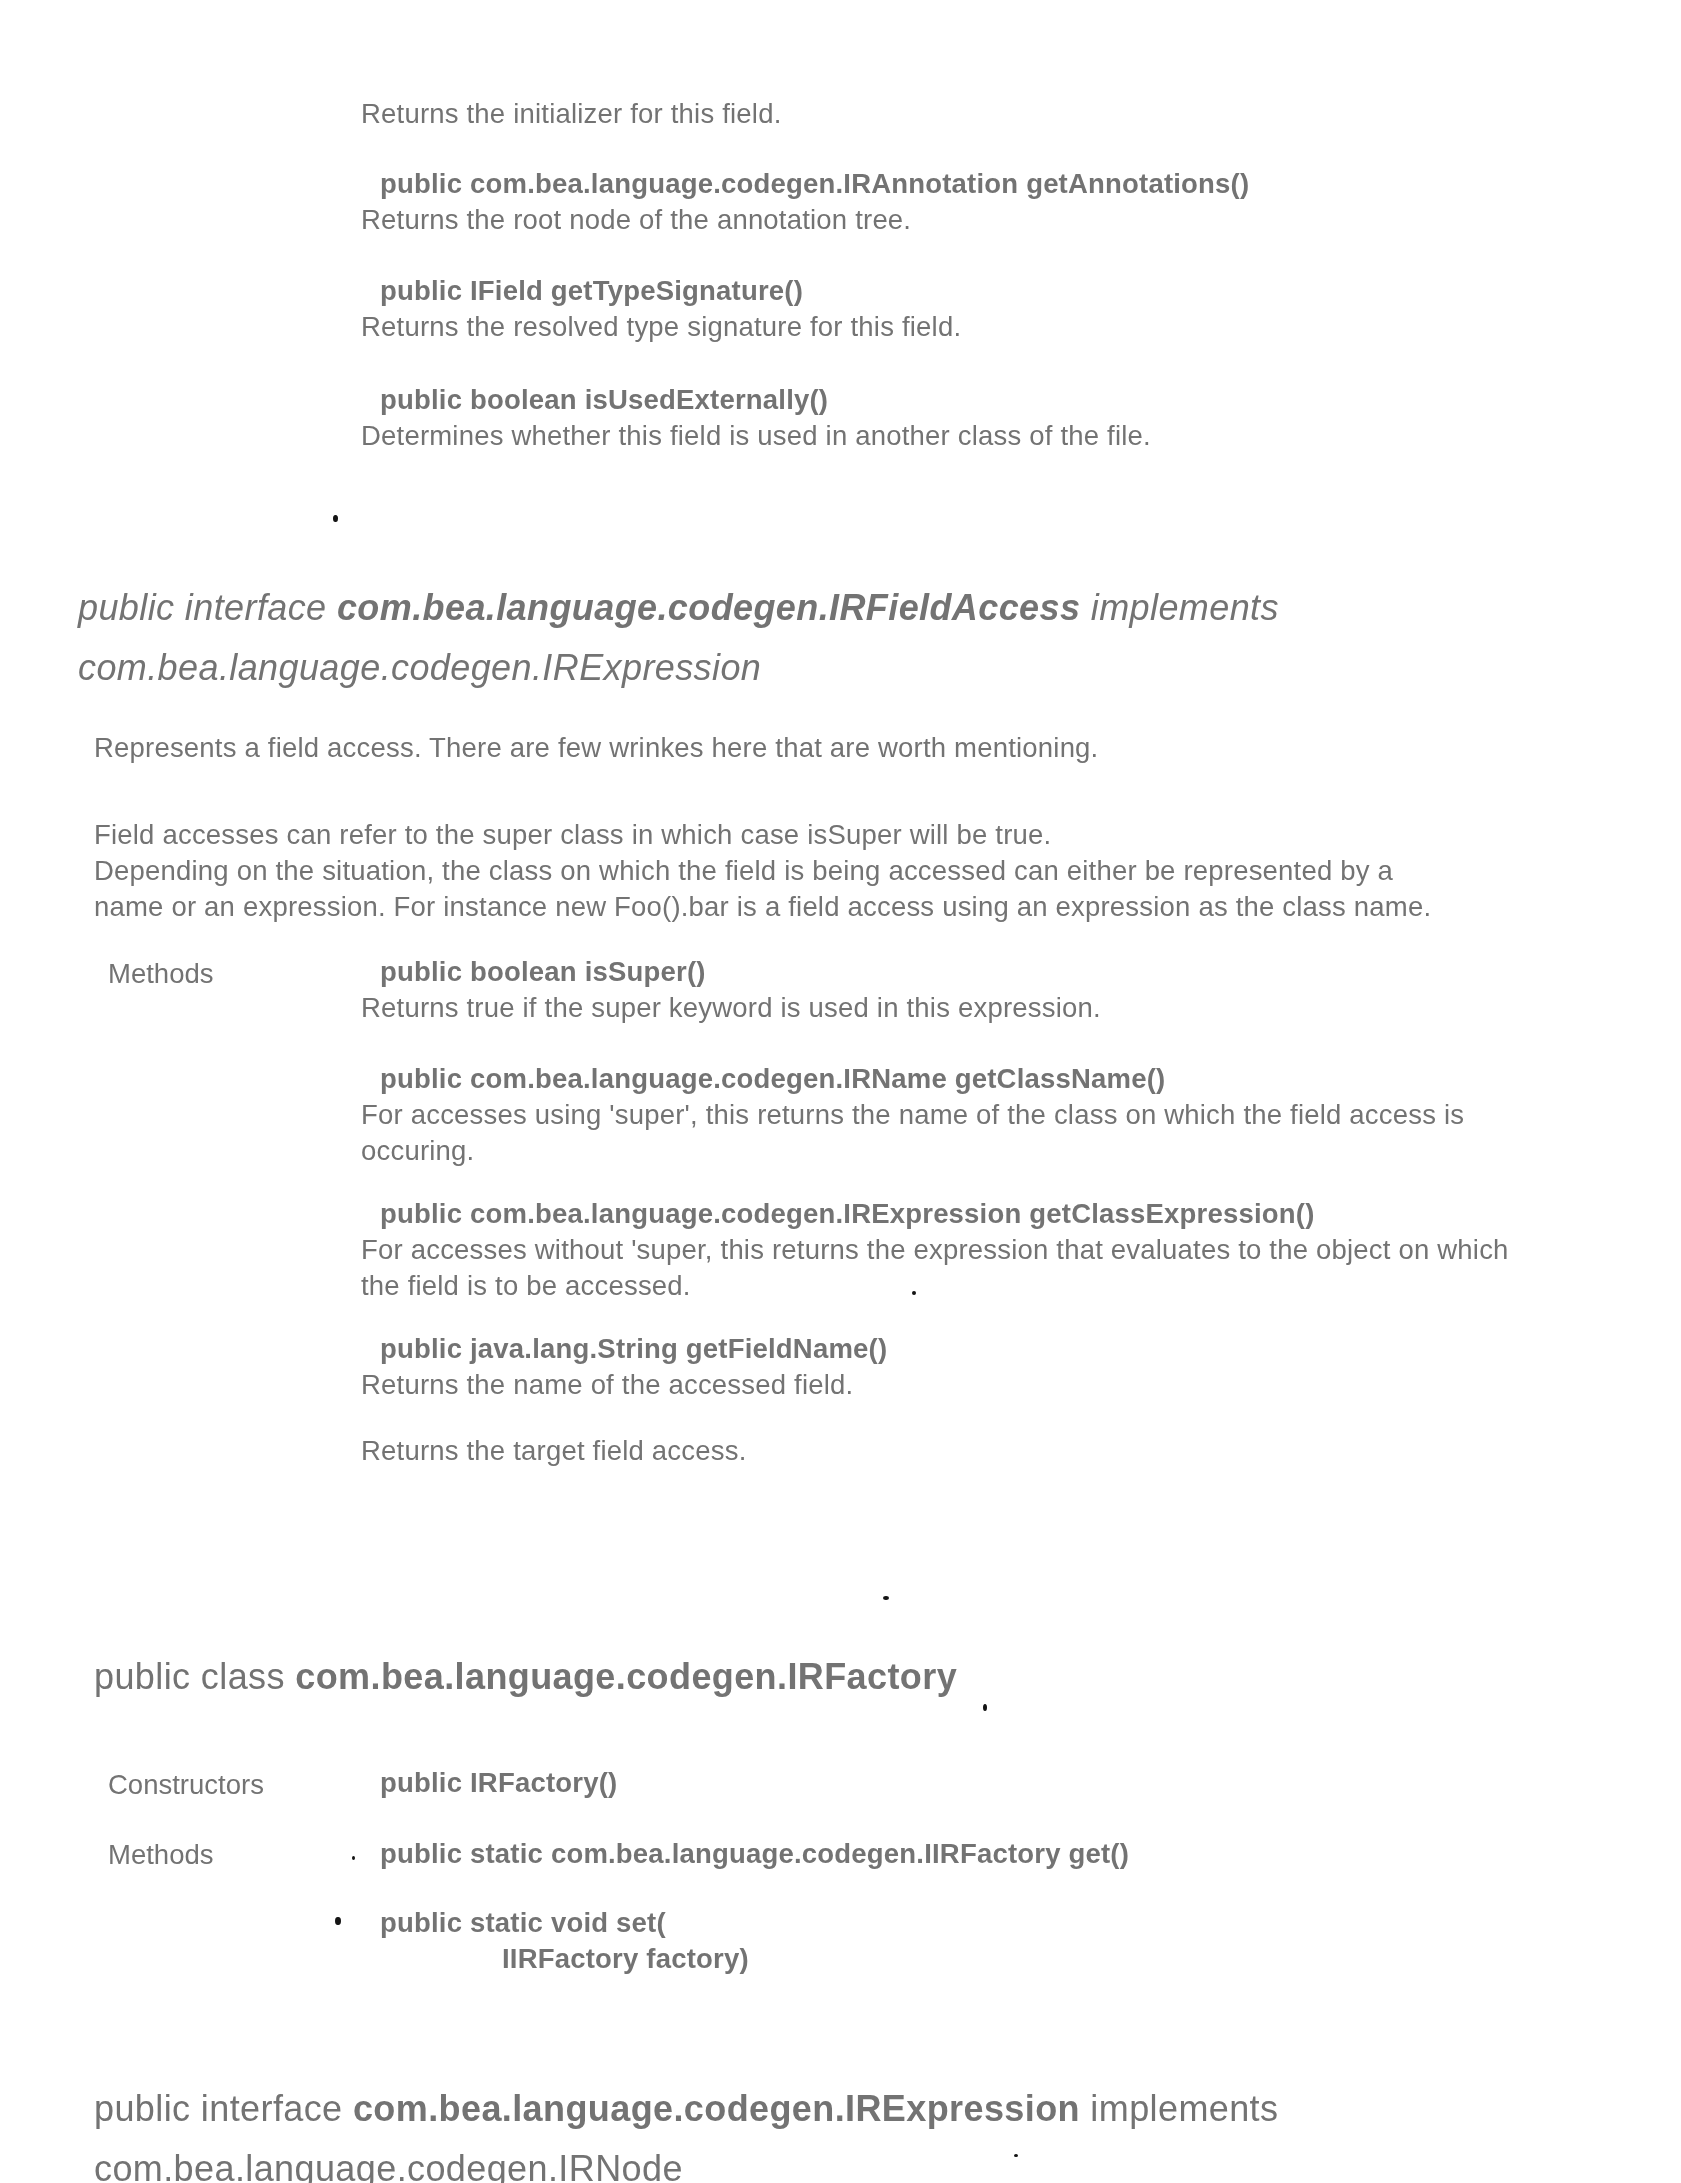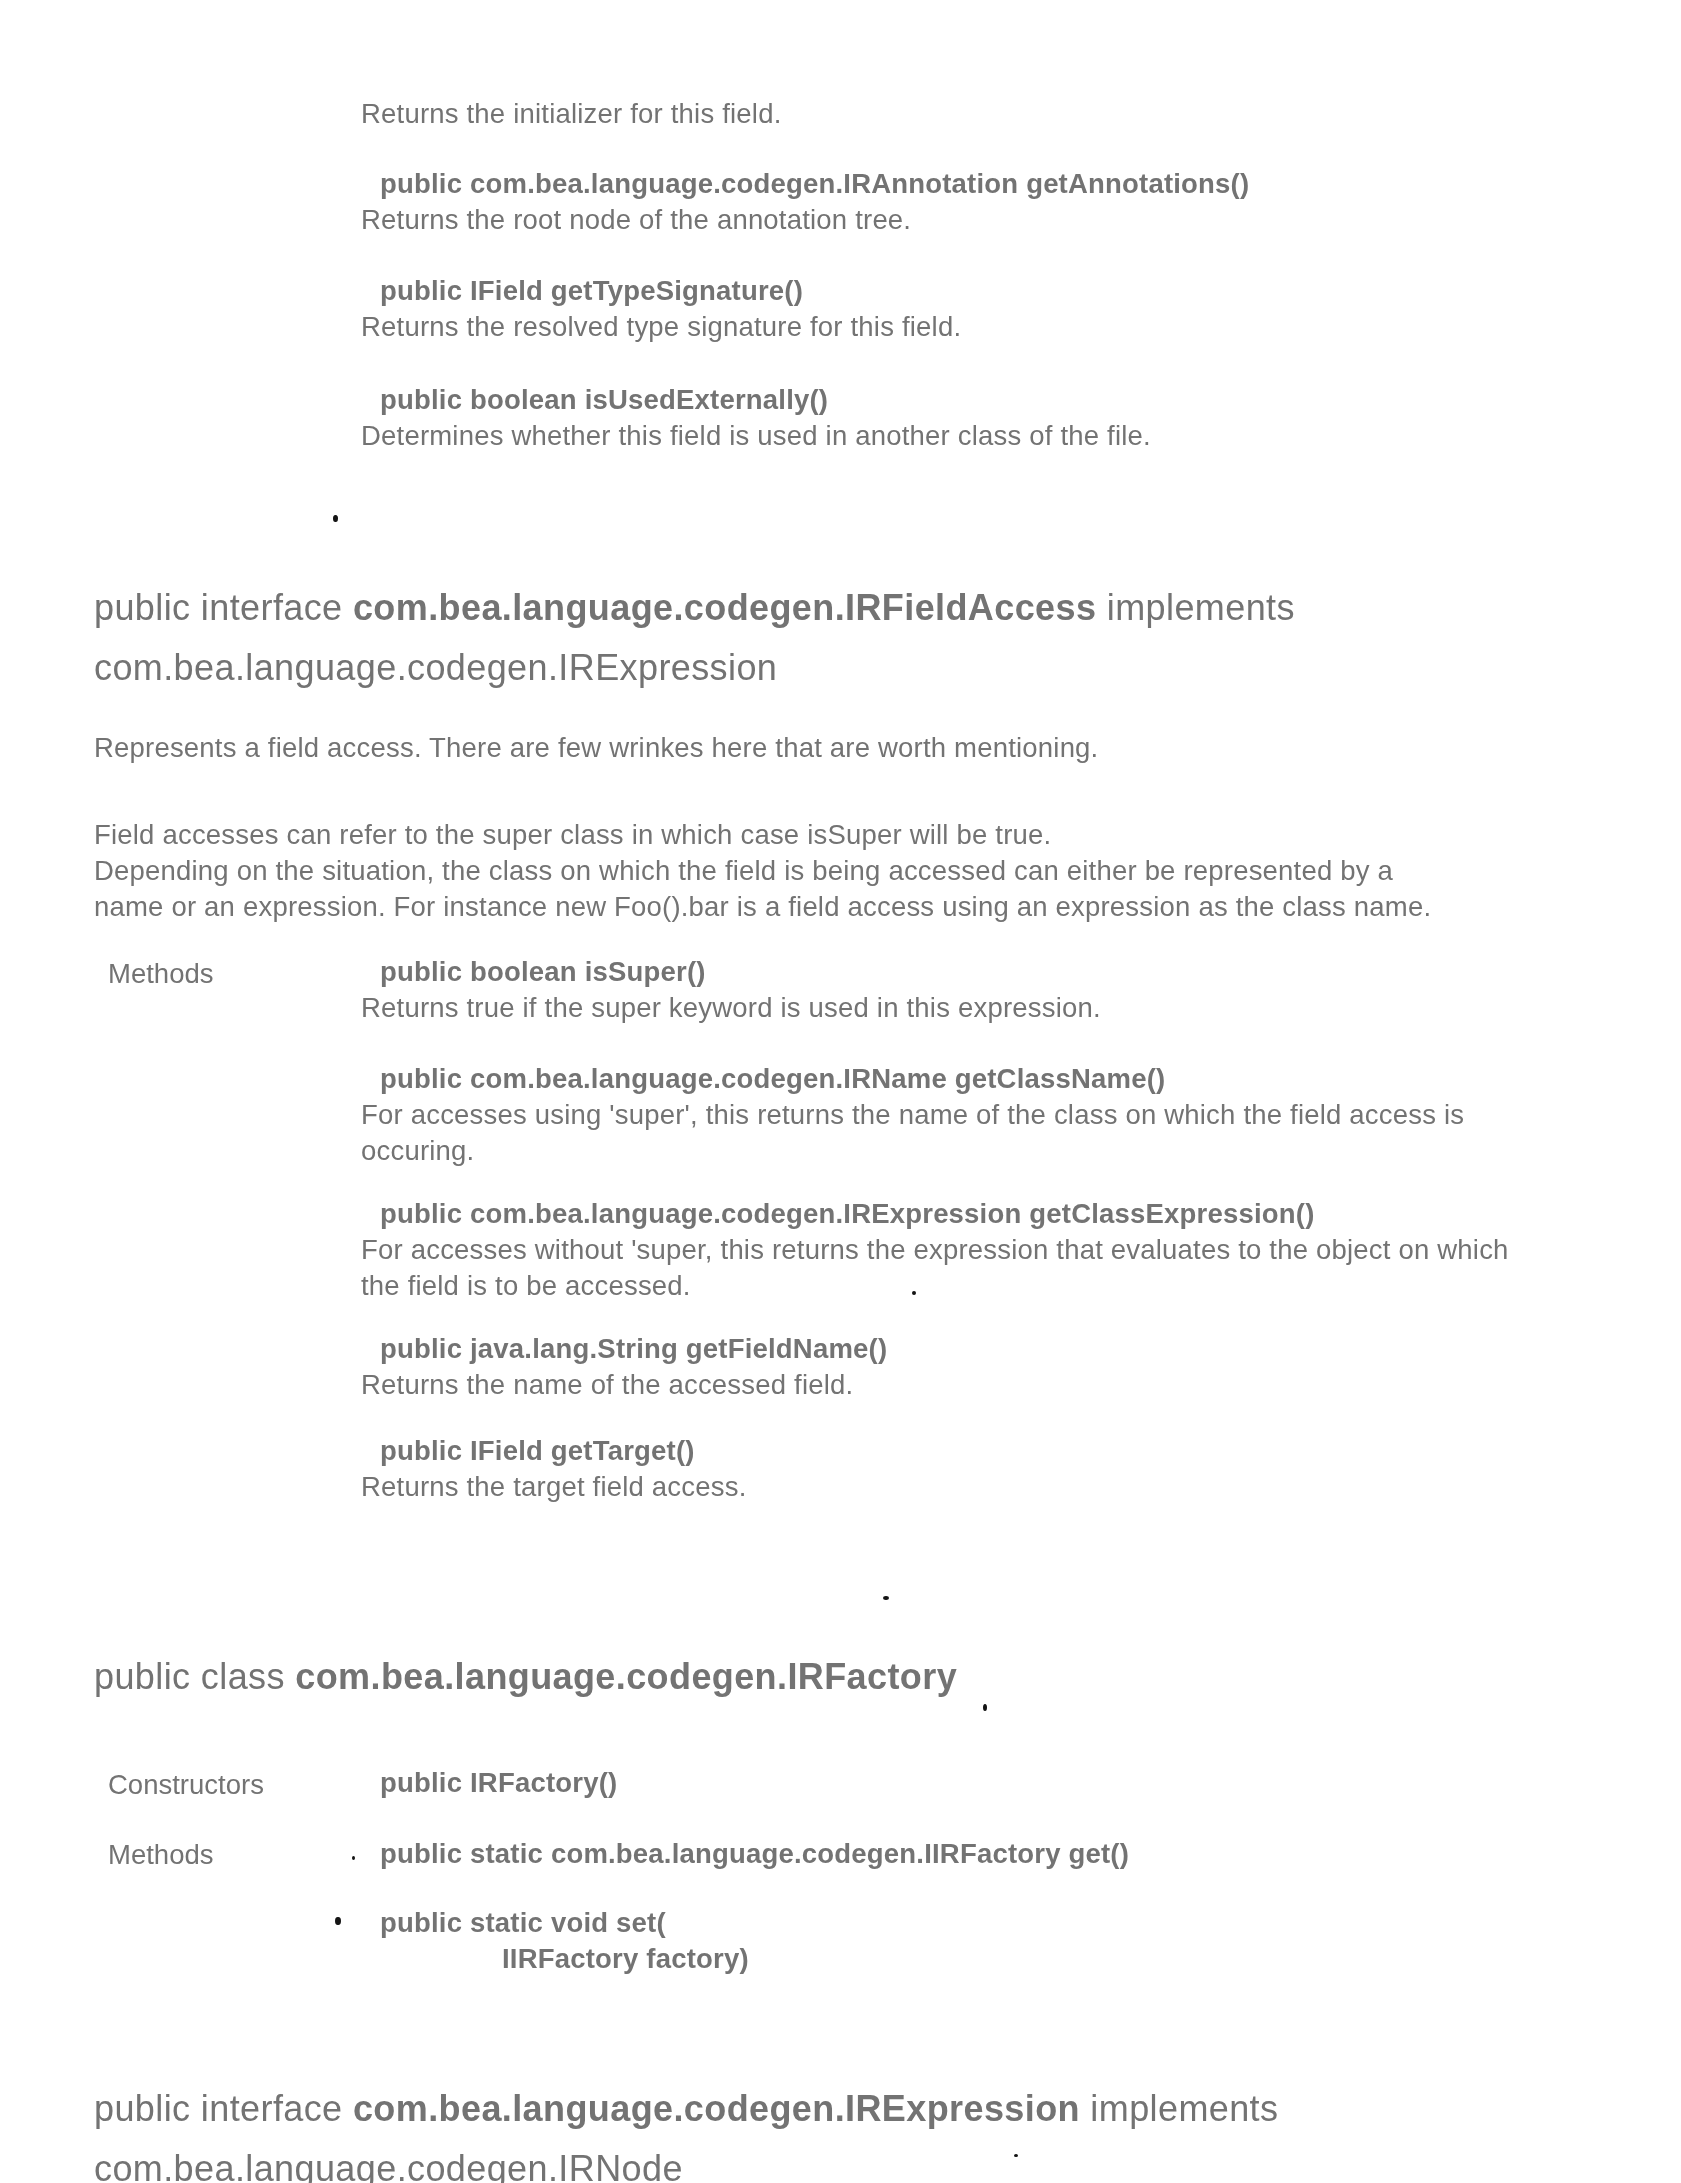--- a/index.html
+++ b/index.html
@@ -35,21 +35,21 @@
   <div class="pos" style="left:361px;top:273px;width:1271px;">
     <div class="body sig">public IField getTypeSignature()</div>
     <div class="body pre">Returns the resolved type signature for this field.</div>
   </div>
 
   <div class="pos" style="left:361px;top:382px;width:1271px;">
     <div class="body sig">public boolean isUsedExternally()</div>
     <div class="body pre">Determines whether this field is used in another class of the file.</div>
   </div>
 
-  <div class="pos h" style="left:94px;top:578px;width:1491px;">
+  <div class="pos h" style="left:78px;top:578px;width:1491px;font-style:italic;">
     <div><span>public interface </span><span class="b">com.bea.language.codegen.IRFieldAccess</span><span> implements</span></div>
     <div>com.bea.language.codegen.IRExpression</div>
   </div>
 
   <div class="pos body" style="left:94px;top:730px;width:1538px;">Represents a field access. There are few wrinkes here that are worth mentioning.</div>
 
   <div class="pos body pre" style="left:94px;top:817px;width:1553px;">Field accesses can refer to the super class in which case isSuper will be true.
 Depending on the situation, the class on which the field is being accessed can either be represented by a
 name or an expression. For instance new Foo().bar is a field access using an expression as the class name.</div>
 
@@ -71,21 +71,20 @@
     <div class="body pre">For accesses without 'super, this returns the expression that evaluates to the object on which
 the field is to be accessed.</div>
   </div>
 
   <div class="pos" style="left:361px;top:1331px;width:1287px;">
     <div class="body sig">public java.lang.String getFieldName()</div>
     <div class="body pre">Returns the name of the accessed field.</div>
   </div>
 
   <div class="pos" style="left:361px;top:1433px;width:1287px;">
-    <div class="body sig">public IField getTarget()</div>
     <div class="body pre">Returns the target field access.</div>
   </div>
 
   <div class="pos h" style="left:94px;top:1647px;width:1491px;">
     <div><span>public class </span><span class="b">com.bea.language.codegen.IRFactory</span></div>
   </div>
 
   <div class="pos label" style="left:108px;top:1767px;">Constructors</div>
   <div class="pos body sig" style="left:361px;top:1765px;width:1287px;">public IRFactory()</div>
 

